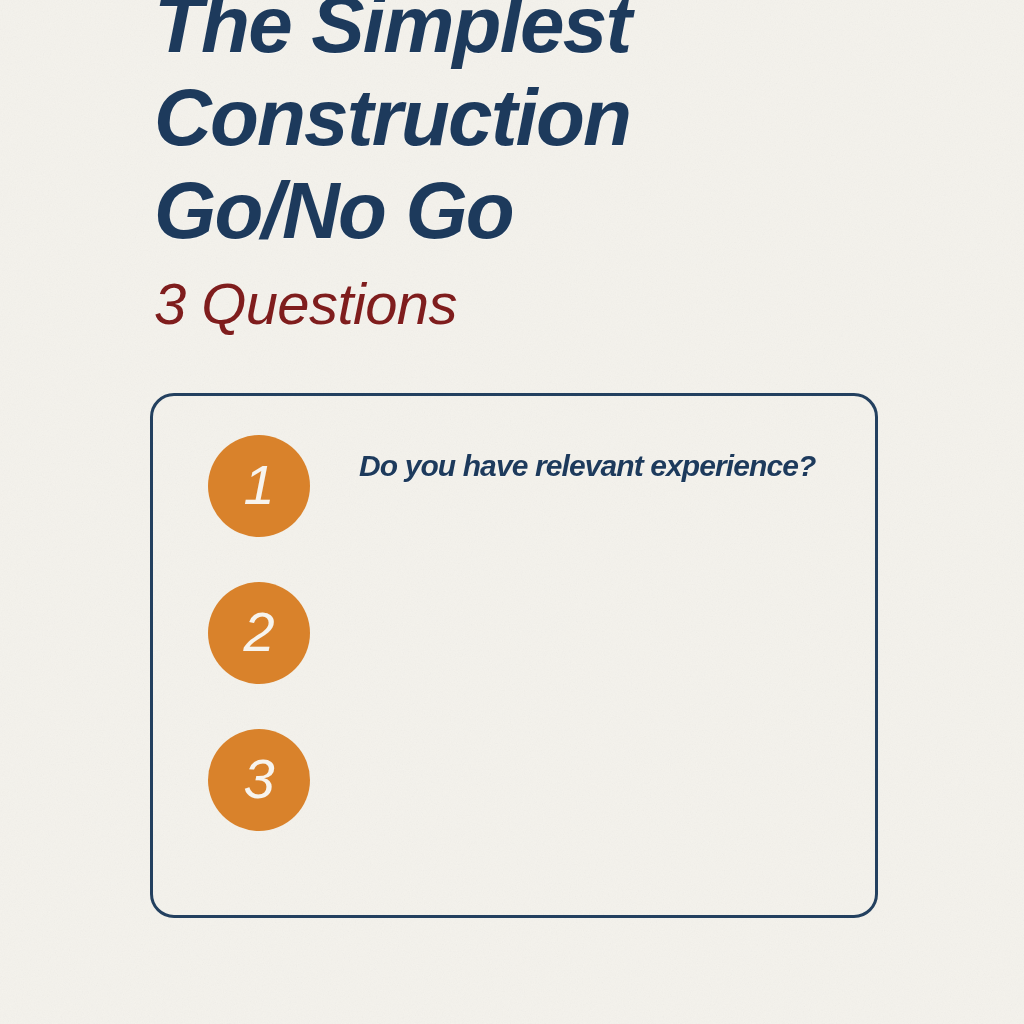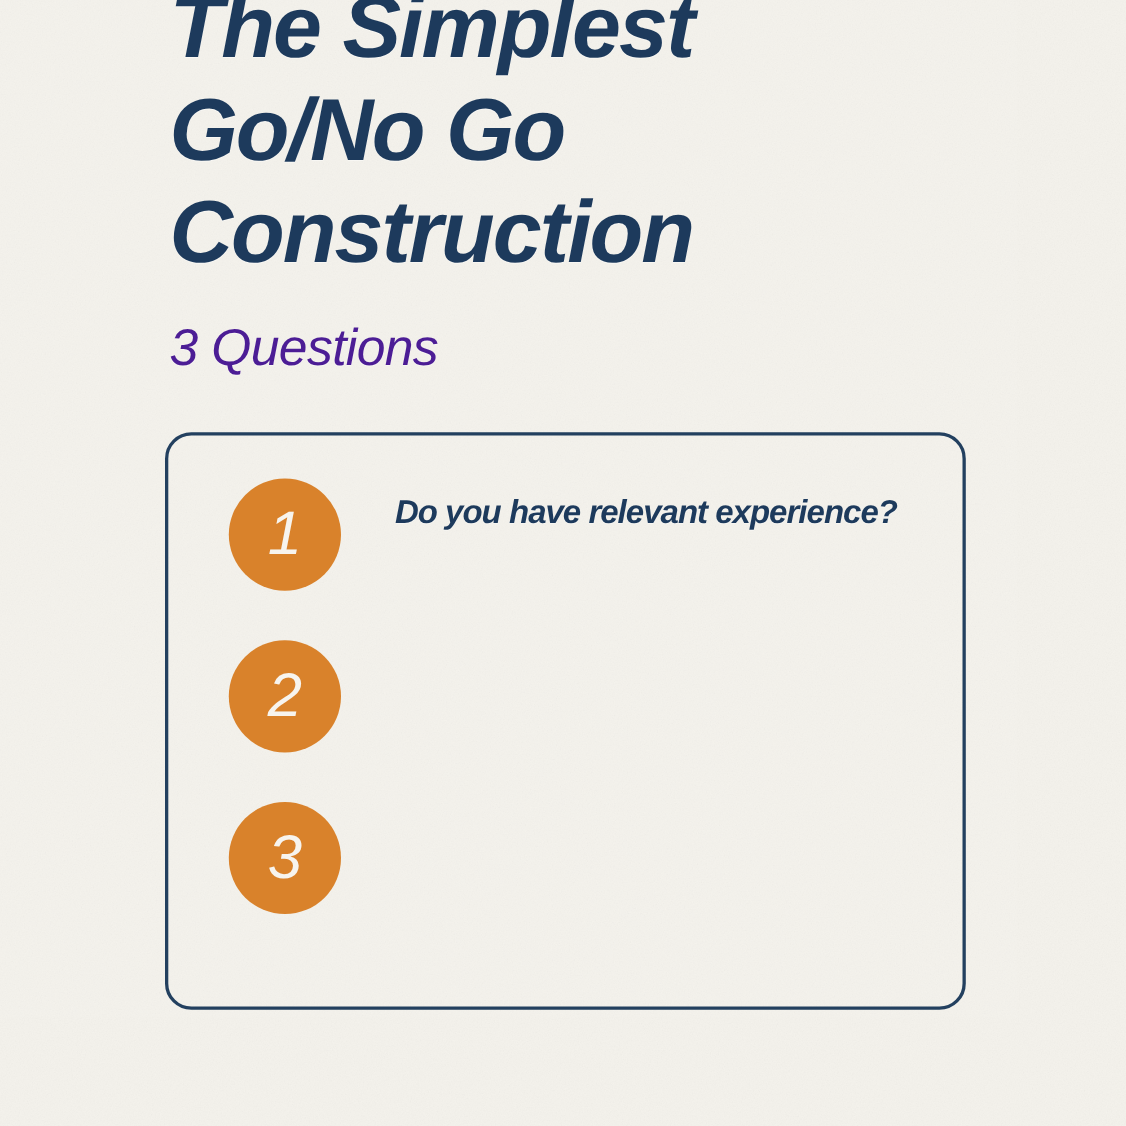--- a/index.html
+++ b/index.html
@@ -45,26 +45,26 @@
     font-weight: 700;
     letter-spacing: -1.8px;
     color: #1d3a5c;
     white-space: nowrap;
     text-shadow: 0 1px 0 rgba(255,255,255,0.45);
   }
 
   #subtitle {
     position: absolute;
     left: 154px;
-    top: 288px;
-    font-size: 47px;
+    top: 276px;
+    font-size: 58px;
     line-height: 56px;
     font-weight: 400;
     letter-spacing: -0.6px;
-    color: #4c1d95;
+    color: #7f1d1d;
     white-space: nowrap;
     text-shadow: 0 1px 0 rgba(255,255,255,0.45);
   }
 
   
   #questions-card {
     position: absolute;
     left: 150px;
     top: 393px;
     width: 728px;
@@ -133,22 +133,22 @@
       <feFuncA type="linear" slope="0.13"></feFuncA>
     </feComponentTransfer>
   </filter>
   <rect width="1024" height="1024" filter="url(#grain)" fill="#ffffff"></rect>
 </svg>
 
 <div id="stage">
 
   <div id="headline">
     <div class="title-line">The Simplest</div>
+    <div class="title-line">Construction</div>
     <div class="title-line">Go/No Go</div>
-    <div class="title-line">Construction</div>
   </div>
 
   <div id="subtitle">3 Questions</div>
 
   <div id="questions-card">
     <div id="questions-list">
 
       <div class="question-row">
         <div class="badge">
           <span class="badge-number">1</span>

